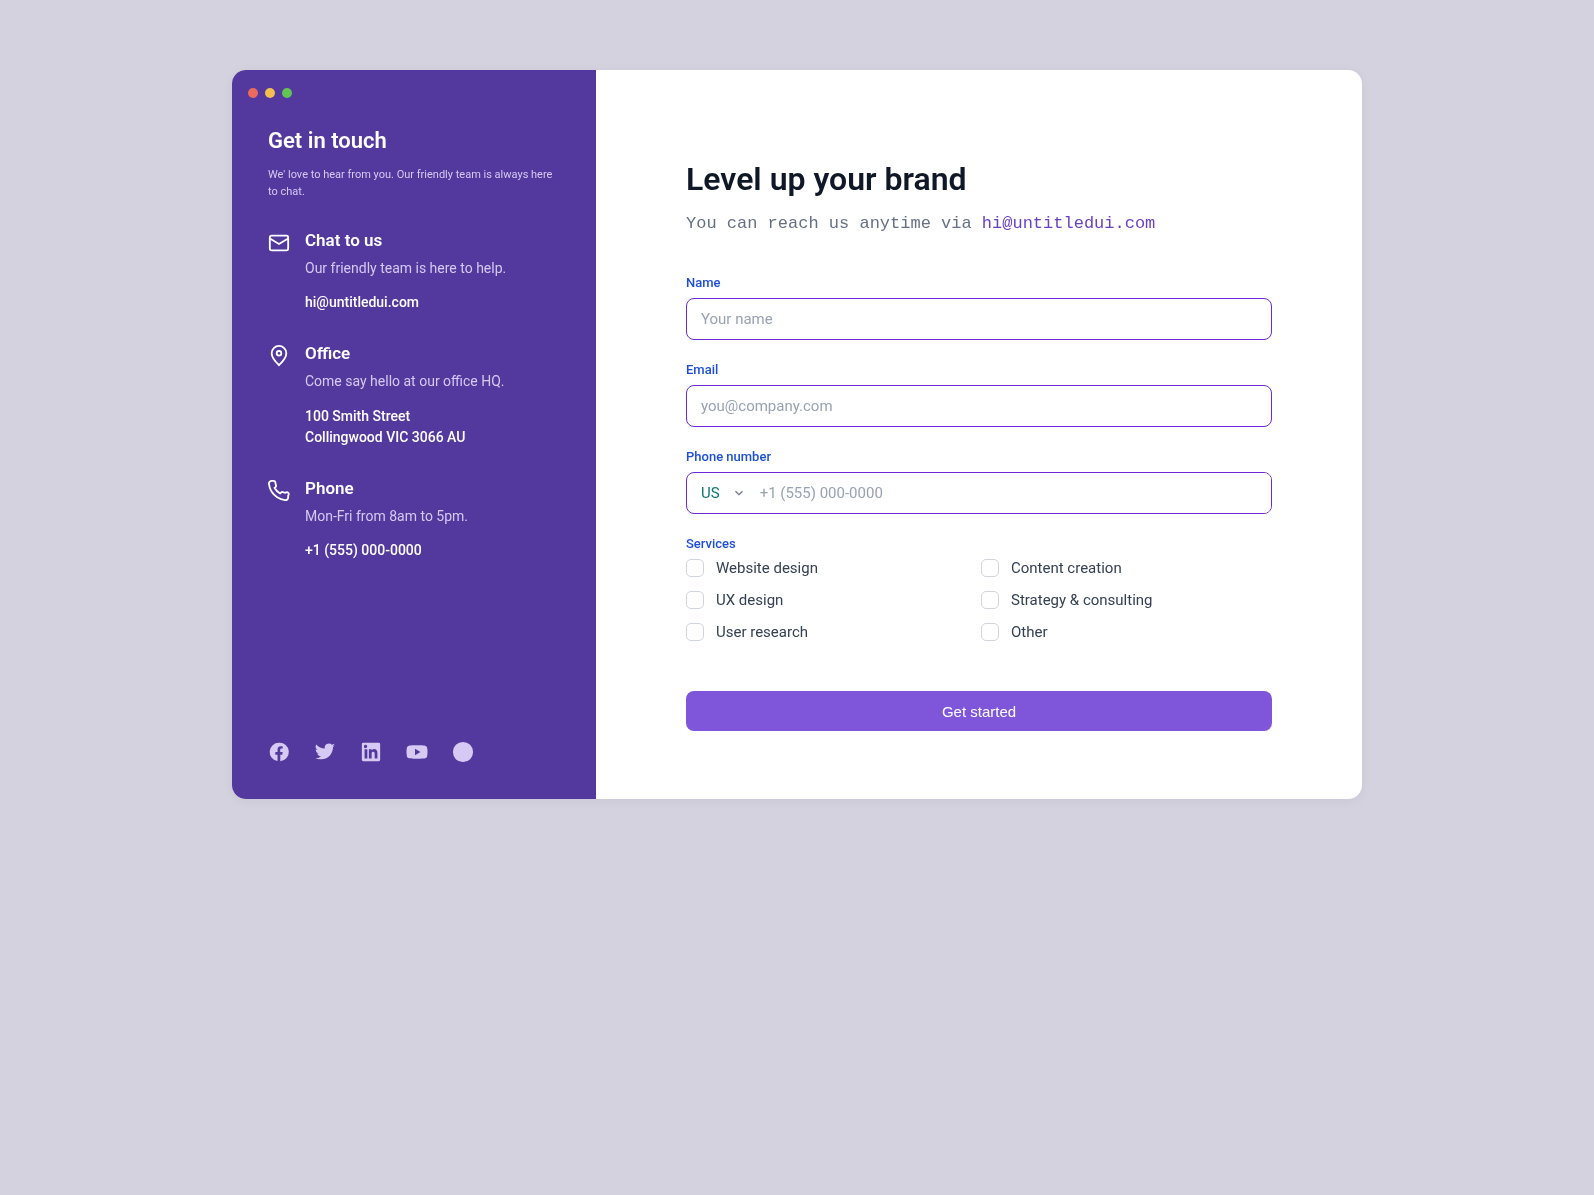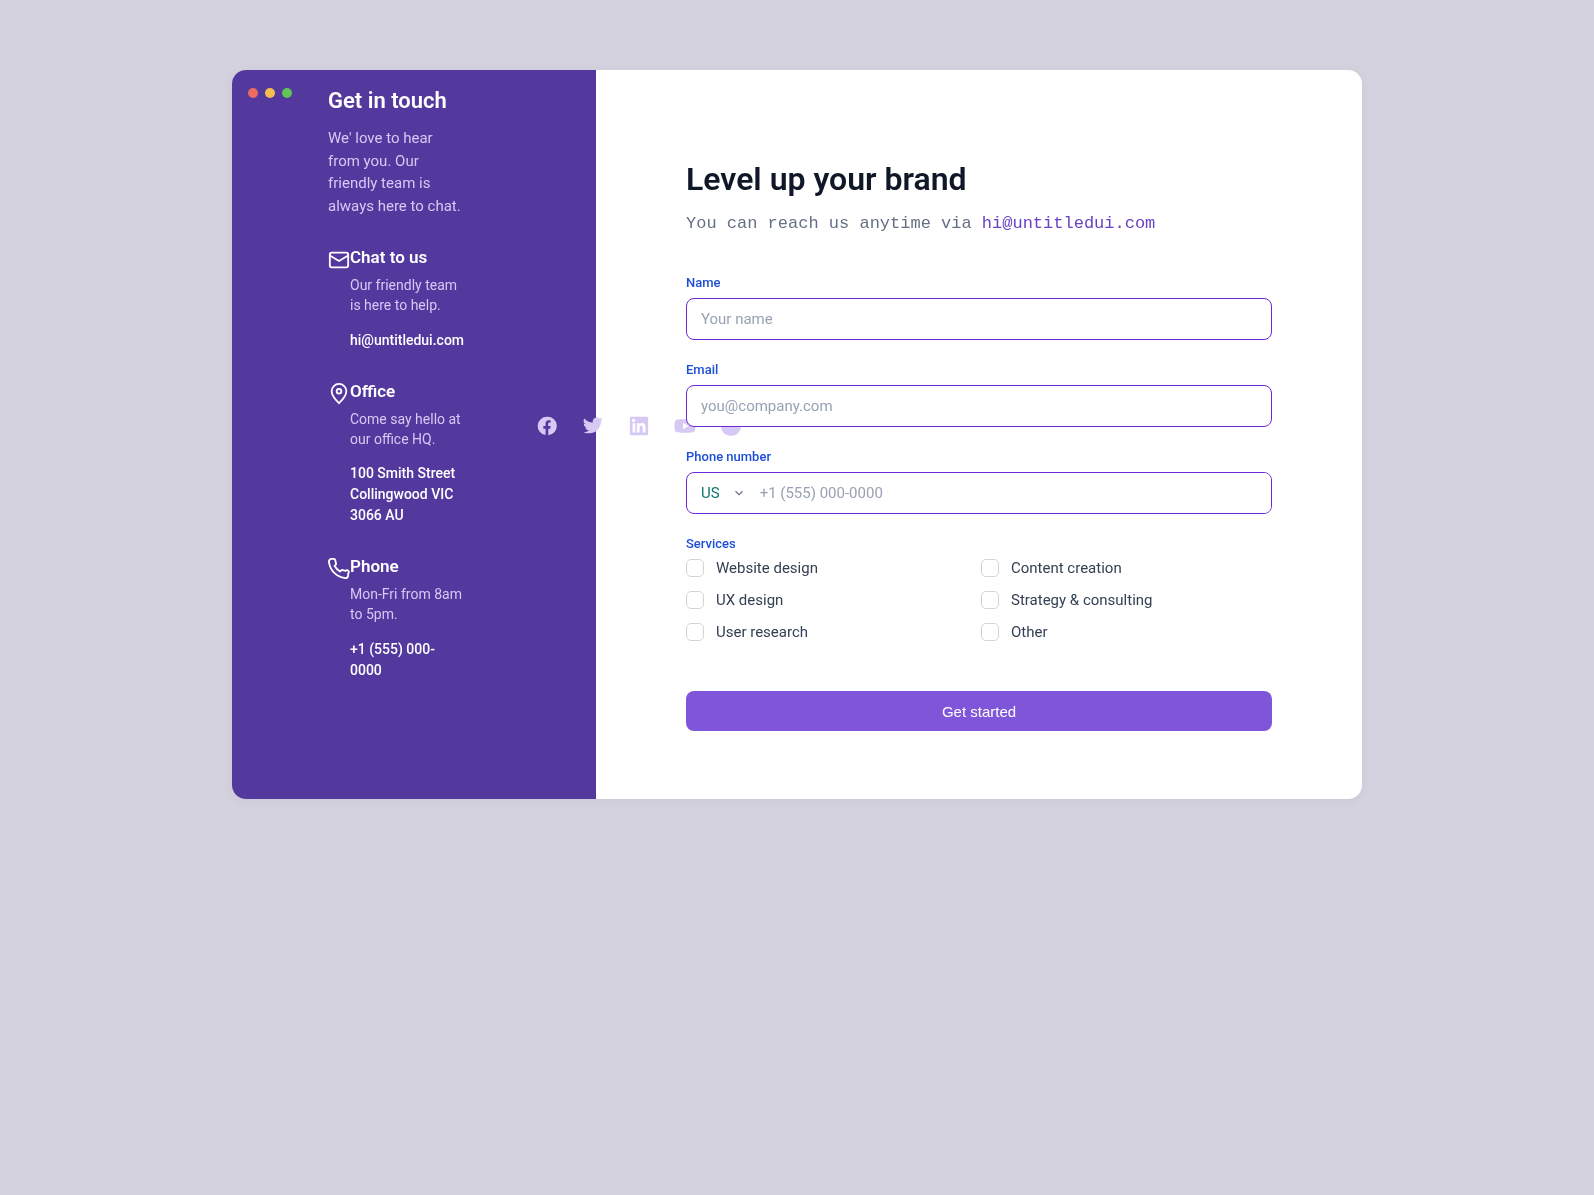--- a/index.html
+++ b/index.html
@@ -18,21 +18,21 @@
   overflow: hidden;
   display: flex;
   box-shadow: 0 2px 12px rgba(0,0,0,0.05);
 }
 .sidebar {
   width: 364px;
   background: #53389e;
   color: #fff;
   padding: 18px 0 0 0;
   display: flex;
-  flex-direction: row;
+  flex-direction: column;
 }
 .traffic-lights {
   display: flex;
   gap: 7px;
   padding-left: 16px;
   margin-bottom: 30px;
 }
 .traffic-lights span {
   width: 10px; height: 10px; border-radius: 50%;
 }
@@ -42,28 +42,28 @@
 .sidebar-content {
   padding: 0 36px;
   flex: 1;
 }
 .sidebar h1 {
   font-size: 22px;
   font-weight: 600;
   margin-bottom: 14px;
 }
 .sidebar .intro {
-  font-size: 15px;
+  font-size: 11px;
   line-height: 1.5;
   color: #d6c9f4;
   margin-bottom: 30px;
 }
 .contact-block {
   display: flex;
-  gap: 0;
+  gap: 15px;
   margin-bottom: 30px;
 }
 .contact-block .icon {
   width: 22px;
   flex-shrink: 0;
   padding-top: 2px;
 }
 .contact-block h2 {
   font-size: 17px;
   font-weight: 600;

